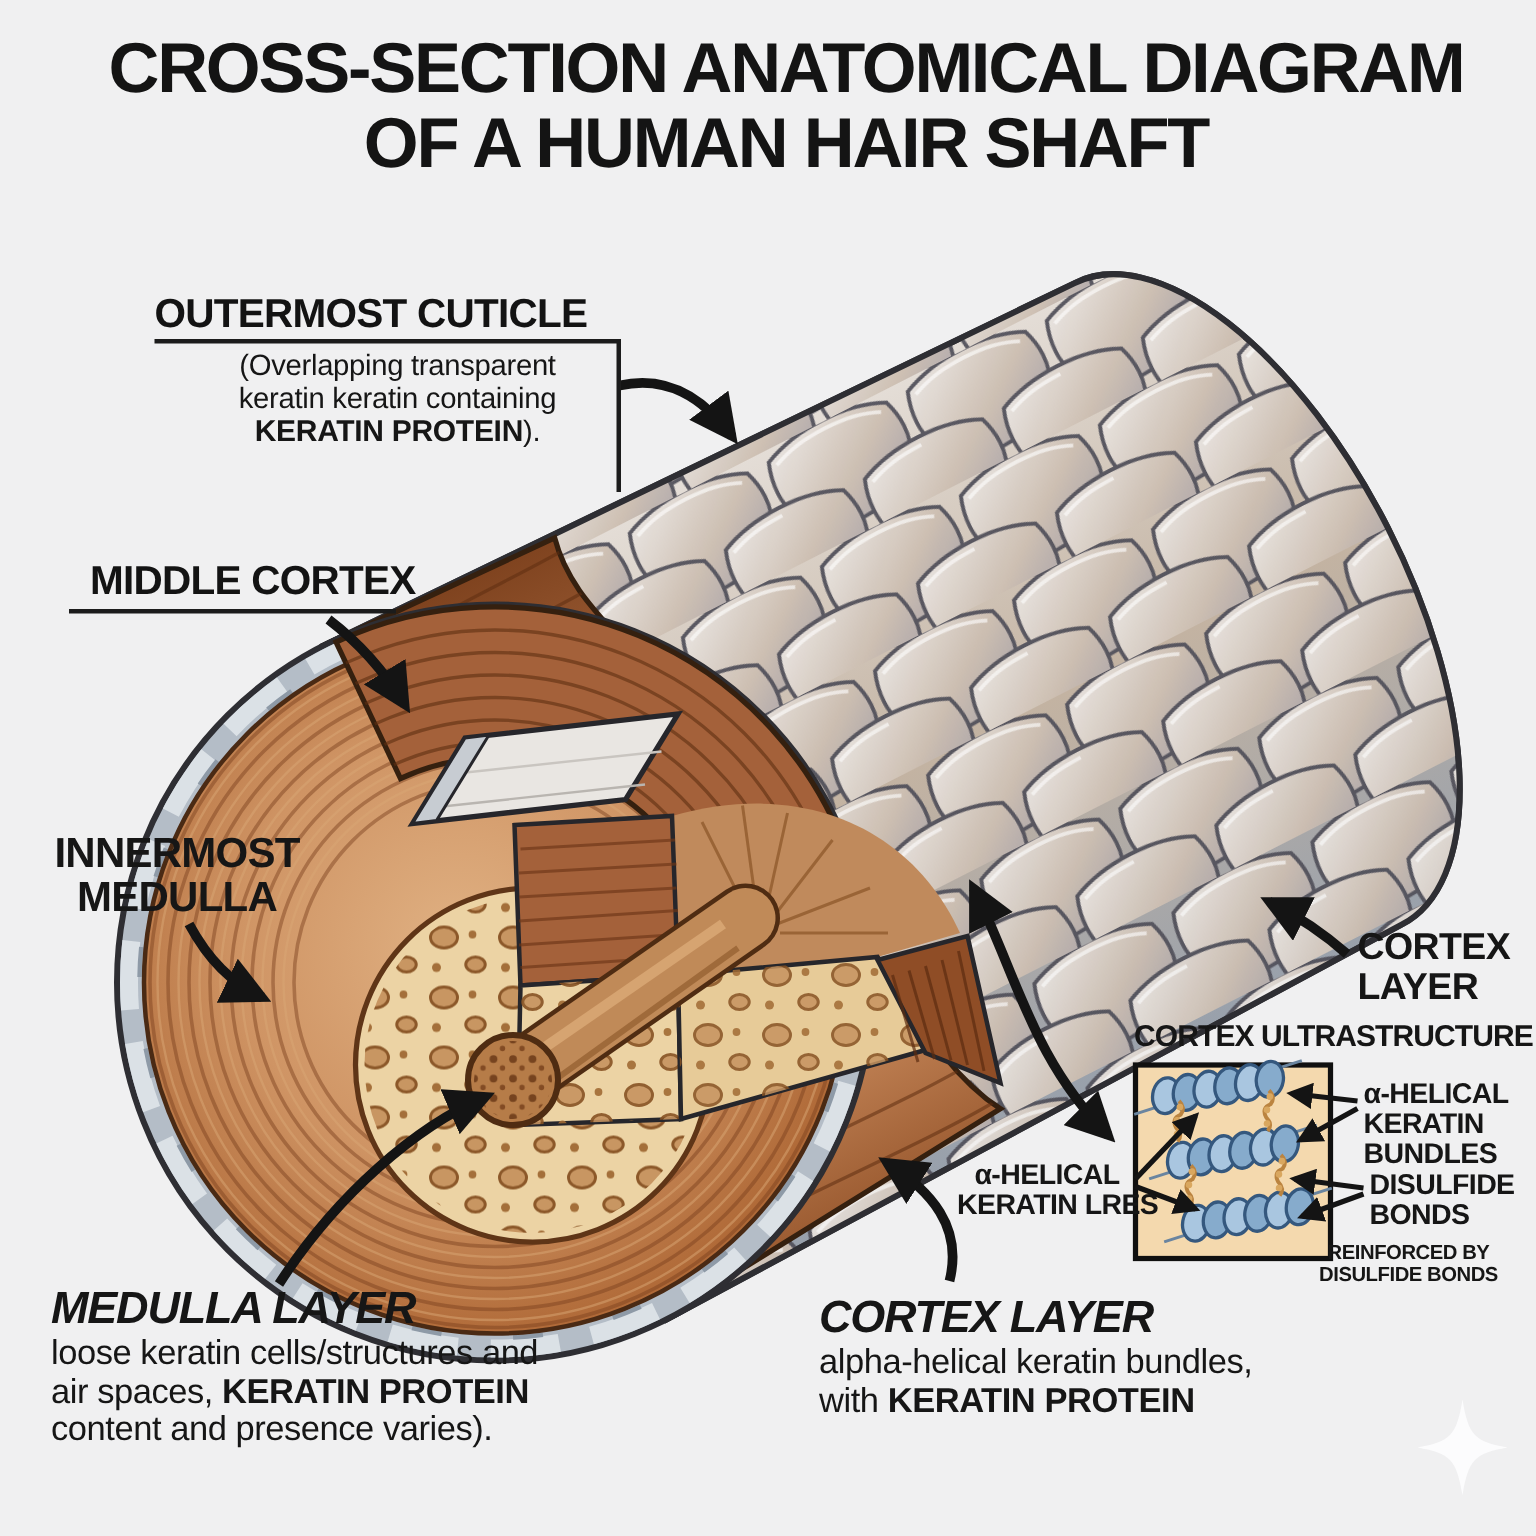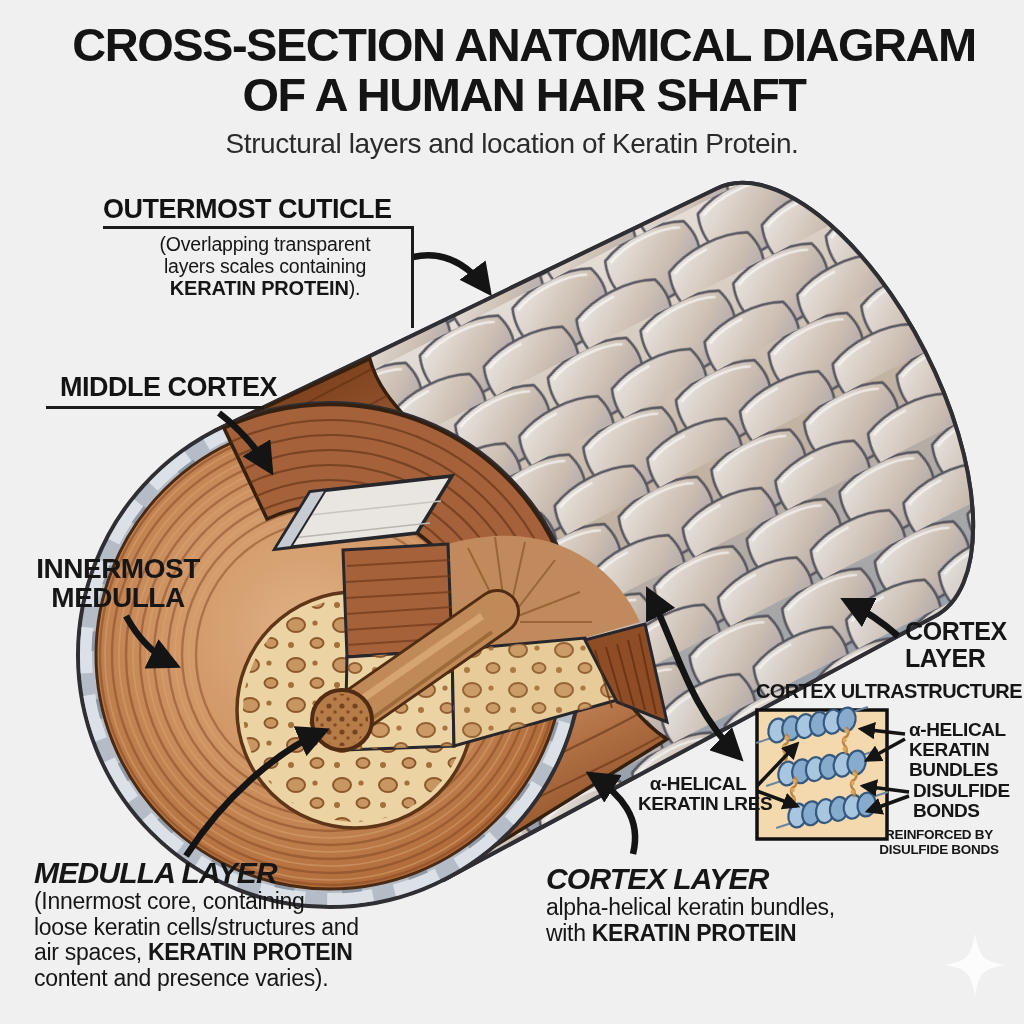--- a/index.html
+++ b/index.html
@@ -261,42 +261,40 @@
       </g>
     </g>
 
     <path d="M 975 933 C 979 957 983 961 1005 965 C 983 969 979 973 975 997 C 971 973 967 969 945 965 C 967 961 971 957 975 933 Z" fill="#fdfdfe" opacity="0.9"></path>
   </svg>
 
   <div class="abs title-wrap">
     <div class="title-line">CROSS-SECTION ANATOMICAL DIAGRAM</div>
     <div class="title-line">OF A HUMAN HAIR SHAFT</div>
   </div>
-  <div class="abs subtitle">Structural layers and location of Keratin Protein.</div>
 
   <div class="abs callout-heading" id="outermost-heading">OUTERMOST CUTICLE</div>
   <div class="abs rule" id="outermost-underline"></div>
   <div class="abs rule" id="outermost-vline"></div>
   <div class="abs" id="cuticle-box">
     <div class="bd">(Overlapping transparent</div>
-    <div class="bd">layers scales containing</div>
+    <div class="bd">keratin keratin containing</div>
     <div class="bd"><span class="b" style="font-weight:bold;font-size:20px">KERATIN PROTEIN</span><span>).</span></div>
   </div>
 
   <div class="abs callout-heading" id="middle-cortex-heading">MIDDLE CORTEX</div>
   <div class="abs rule" id="middle-cortex-underline"></div>
 
   <div class="abs" id="innermost-medulla">
     <div>INNERMOST</div>
     <div>MEDULLA</div>
   </div>
 
   <div class="abs bigblock" id="medulla-block">
     <div class="bh">MEDULLA LAYER</div>
-    <div class="bl">(Innermost core, containing</div>
     <div class="bl">loose keratin cells/structures and</div>
     <div class="bl"><span>air spaces, </span><span class="b">KERATIN PROTEIN</span></div>
     <div class="bl">content and presence varies).</div>
   </div>
 
   <div class="abs bigblock" id="cortex-bottom-block">
     <div class="bh">CORTEX LAYER</div>
     <div class="bl">alpha-helical keratin bundles,</div>
     <div class="bl"><span>with </span><span class="b">KERATIN PROTEIN</span></div>
   </div>

